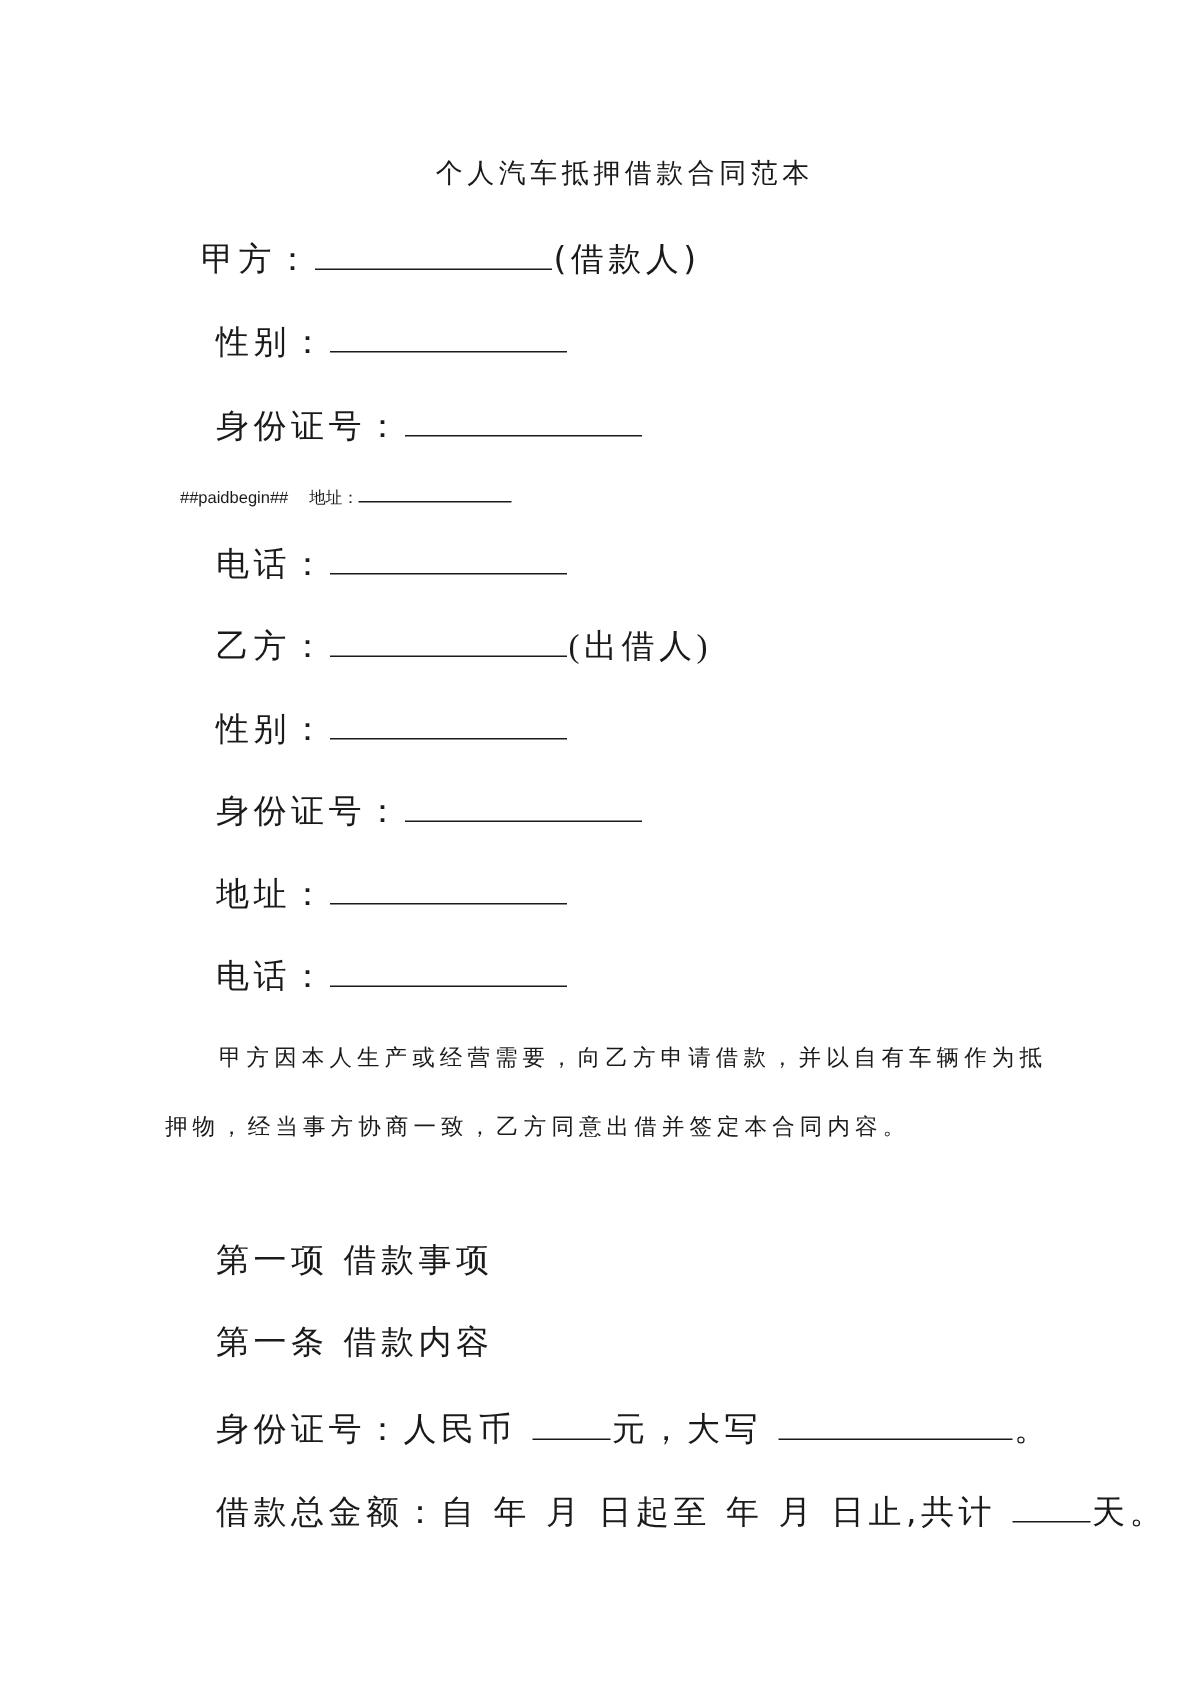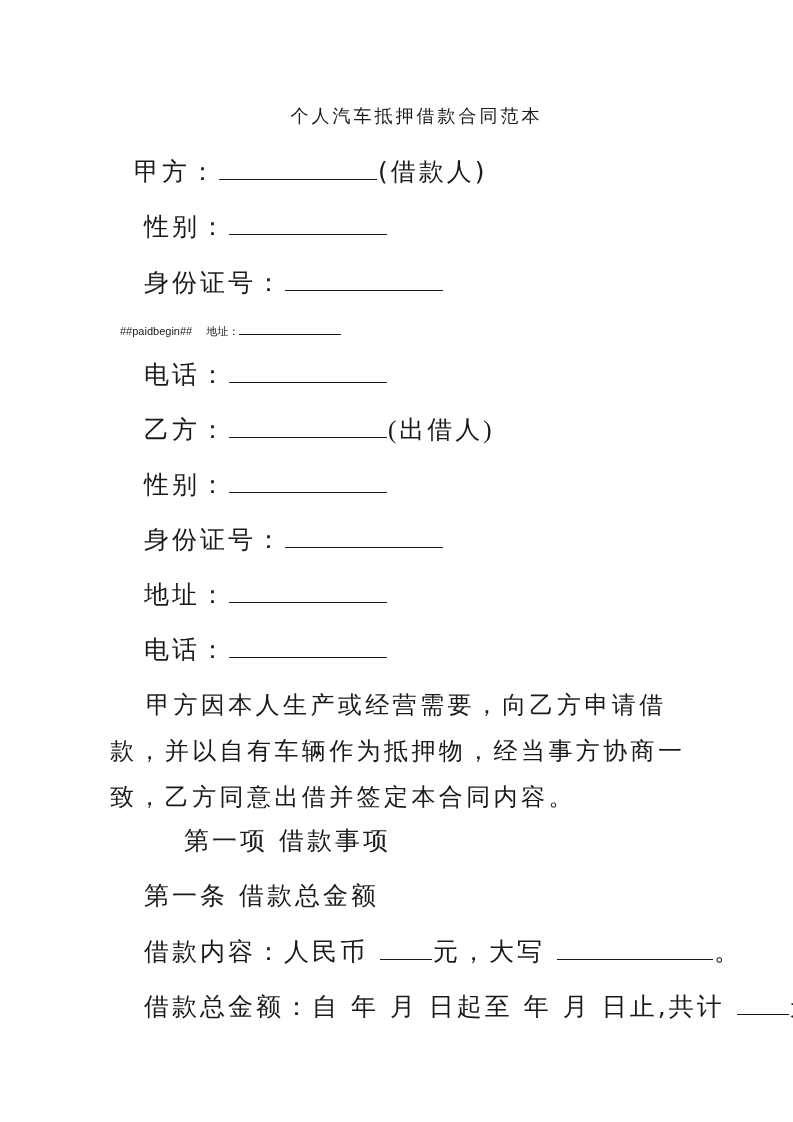--- a/index.html
+++ b/index.html
@@ -1,26 +1,26 @@
 <!DOCTYPE html>
 <html><head>
 <meta charset="utf-8">
 <style>
   html, body { margin: 0; padding: 0; background: #ffffff; }
   body {
     width: 793px; height: 1122px; position: relative; overflow: hidden;
     font-family: "DejaVu Sans", sans-serif; color: #1a1a1a;
   }
-  .line { position: absolute; white-space: nowrap; font-size: 25px; letter-spacing: 3px; line-height: 24px; text-align: right; }
+  .line { position: absolute; white-space: nowrap; font-size: 22px; letter-spacing: 3px; line-height: 24px; text-align: right; }
   .title { left: 0; width: 833px; text-align: center; top: 104px; font-size: 18px; letter-spacing: 3px; }
   .blank { display: inline-block; border-bottom: 1.5px solid #1a1a1a; height: 19px; vertical-align: baseline; margin: 0 1px; }
   .small { position: absolute; white-space: nowrap; font-size: 11px; line-height: 14px; top: 324px; left: 120px; letter-spacing: 0; font-family: "Liberation Sans", sans-serif; text-align: right; }
   .small .cn { margin-left: 14px; font-family: "DejaVu Sans", sans-serif; font-size: 11px; }
   .small .sblank { display: inline-block; width: 102px; border-bottom: 1px solid #1a1a1a; height: 10px; }
-  .para { position: absolute; left: 110px; width: 590px; font-size: 24px; letter-spacing: 3.4px; line-height: 46px; text-indent: 36px; top: 682px; }
+  .para { position: absolute; left: 110px; width: 590px; font-size: 15px; letter-spacing: 3.4px; line-height: 46px; text-indent: 36px; top: 682px; }
 </style>
 </head>
 <body>
 
 <div class="line title">个人汽车抵押借款合同范本</div>
 
 <div class="line" style="left:134px; top:160px;">
   <span>甲方：</span><span class="blank" style="width:158px;"></span><span>(借款人)</span>
 </div>
 
@@ -55,26 +55,26 @@
 <div class="line" style="left:144px; top:583px;">
   <span>地址：</span><span class="blank" style="width:158px;"></span>
 </div>
 
 <div class="line" style="left:144px; top:638px;">
   <span>电话：</span><span class="blank" style="width:158px;"></span>
 </div>
 
 <div class="para">甲方因本人生产或经营需要，向乙方申请借款，并以自有车辆作为抵押物，经当事方协商一致，乙方同意出借并签定本合同内容。</div>
 
-<div class="line" style="left:144px; top:829px;margin-left:40px;">第一项 借款事项</div>
+<div class="line" style="left:144px; top:829px;">第一项 借款事项</div>
 
-<div class="line" style="left:144px; top:884px;">第一条 借款总金额</div>
+<div class="line" style="left:144px; top:884px;">第一条 借款内容</div>
 
 <div class="line" style="left:144px; top:940px;">
-  <span>借款内容：人民币</span>
+  <span>身份证号：人民币</span>
   <span class="blank" style="width:52px;"></span><span>元，大写</span>
   <span class="blank" style="width:156px;"></span><span>。</span>
 </div>
 
 <div class="line" style="left:144px; top:995px;">
   <span>借款总金额：自 年 月 日起至 年 月 日止,共计</span>
   <span class="blank" style="width:52px;"></span><span>天。</span>
 </div>
 
 </body></html>

